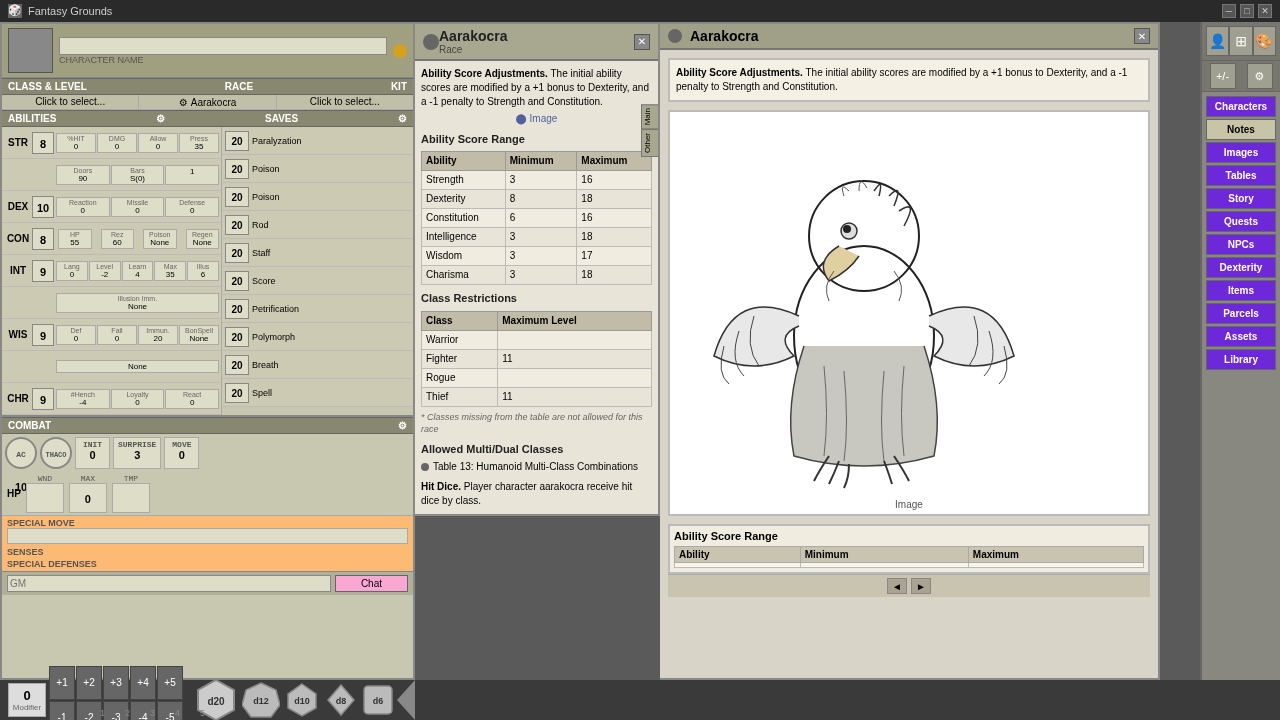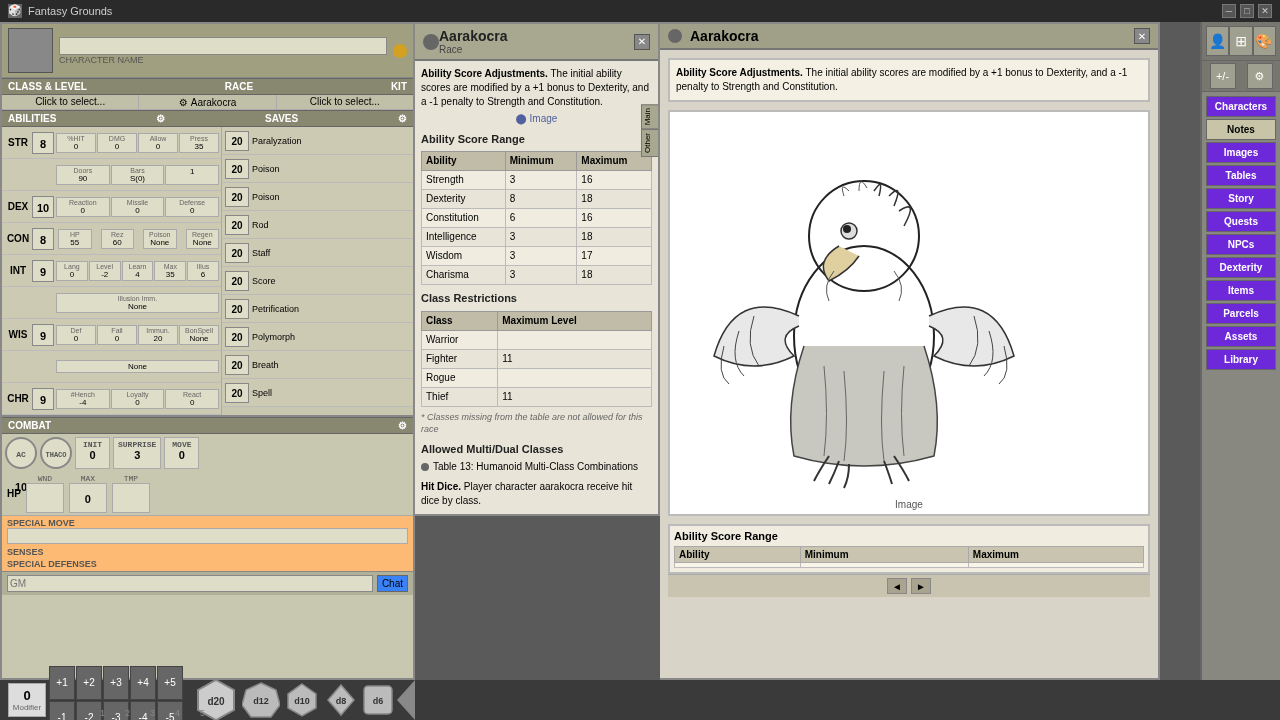--- a/index.html
+++ b/index.html
@@ -252,23 +252,23 @@
       gap: 4px;
     }
     .chat-input {
       flex: 1;
       background: #ddddc8;
       border: 1px solid #888;
       padding: 2px;
       font-size: 10px;
     }
     .chat-btn {
-      background: #3b82f6;
+      background: #f9a8d4;
       border: 1px solid #666;
-      padding: 2px 4px;
+      padding: 2px 25px;
       font-size: 10px;
       cursor: pointer;
     }
 
     
     .race-panel {
       position: absolute;
       top: 22px;
       left: 415px;
       width: 245px;

